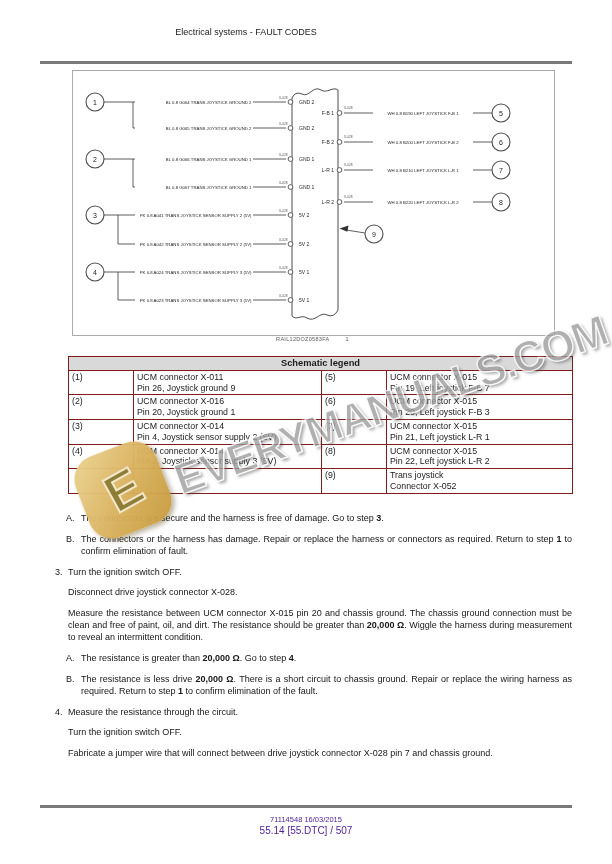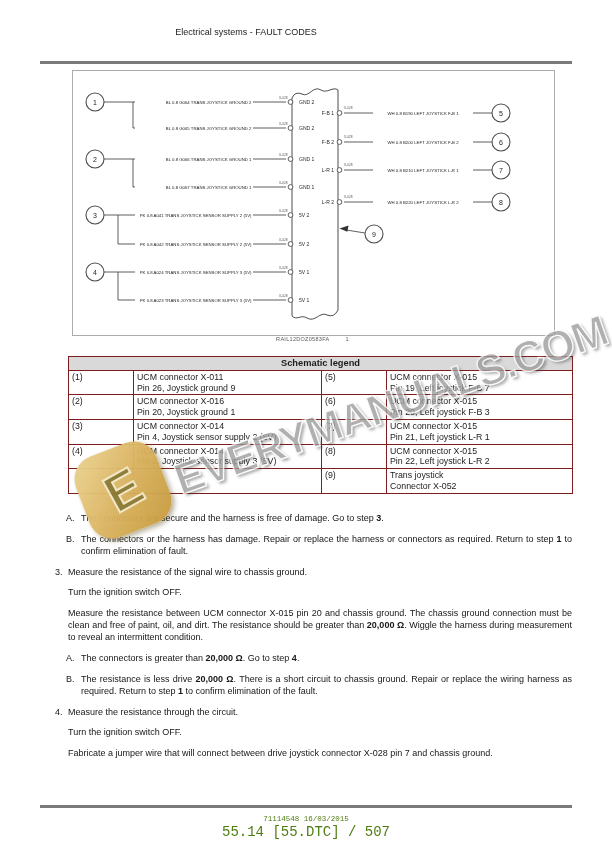--- a/index.html
+++ b/index.html
@@ -35,23 +35,23 @@
     font-size:9px;line-height:12.2px;color:#161616;}
   .steps > div{margin-bottom:8.5px;position:relative;}
   .li-num{padding-left:13px;}
   .li-letter{margin-left:11px;padding-left:15px;}
   .li-para{margin-left:13px;}
   .just{text-align:justify;}
   .marker{position:absolute;left:0;top:0;}
   .bseg{font-weight:bold;}
 
   
-  .footer{position:absolute;left:0;top:815px;width:612px;text-align:center;color:#4d7c0f;font-family:Liberation Mono, monospace;}
+  .footer{position:absolute;left:0;top:815px;width:612px;text-align:center;color:#4c1d95;}
   .footer .f1{font-size:7.5px;margin-bottom:1px;}
-  .footer .f2{font-size:14px;}
+  .footer .f2{font-size:10px;}
 
   
   .wm-text{position:absolute;left:168px;top:458px;transform:rotate(-19.5deg);
     transform-origin:0 0;font-size:43px;font-weight:bold;letter-spacing:-1px;
     color:#9d9d9d;-webkit-text-stroke:1.4px #fbfbfb;
     text-shadow:2px 3px 3px rgba(70,70,70,.55);opacity:.8;z-index:10;white-space:nowrap;}
   .wm-logo{position:absolute;left:80px;top:447px;width:86px;height:86px;
     border-radius:24px;transform:rotate(-21deg);
     background:linear-gradient(135deg,#ecd492 0%,#d8b05c 55%,#c79a3c 100%);
     box-shadow:2px 3px 5px rgba(90,75,30,.45);z-index:11;opacity:.96;
@@ -282,30 +282,33 @@
   </table>
 
 <div class="steps">
   <div class="li-letter">
     <span class="marker">A.</span><span>The connectors are secure and the harness is free of damage. Go to step </span><span class="bseg">3</span><span>.</span>
   </div>
   <div class="li-letter just">
     <span class="marker">B.</span><span>The connectors or the harness has damage. Repair or replace the harness or connectors as required. Return to step </span><span class="bseg">1</span><span> to confirm elimination of fault.</span>
   </div>
   <div class="li-num">
-    <span class="marker">3.</span><span>Measure the resistance of the signal wire to chassis ground.</span>
+    <span class="marker">3.</span>
   </div>
   <div class="li-para">
     <span>Turn the ignition switch OFF.</span>
   </div>
+  <div class="li-para">
+    <span>Disconnect drive joystick connector X-028.</span>
+  </div>
   <div class="li-para just">
     <span>Measure the resistance between UCM connector X-015 pin 20 and chassis ground. The chassis ground connection must be clean and free of paint, oil, and dirt. The resistance should be greater than </span><span class="bseg">20,000 Ω</span><span>. Wiggle the harness during measurement to reveal an intermittent condition.</span>
   </div>
   <div class="li-letter">
-    <span class="marker">A.</span><span>The connectors is greater than </span><span class="bseg">20,000 Ω</span><span>. Go to step </span><span class="bseg">4</span><span>.</span>
+    <span class="marker">A.</span><span>The resistance is greater than </span><span class="bseg">20,000 Ω</span><span>. Go to step </span><span class="bseg">4</span><span>.</span>
   </div>
   <div class="li-letter just">
     <span class="marker">B.</span><span>The resistance is less drive </span><span class="bseg">20,000 Ω</span><span>. There is a short circuit to chassis ground. Repair or replace the wiring harness as required. Return to step </span><span class="bseg">1</span><span> to confirm elimination of the fault.</span>
   </div>
   <div class="li-num">
     <span class="marker">4.</span><span>Measure the resistance through the circuit.</span>
   </div>
   <div class="li-para">
     <span>Turn the ignition switch OFF.</span>
   </div>

